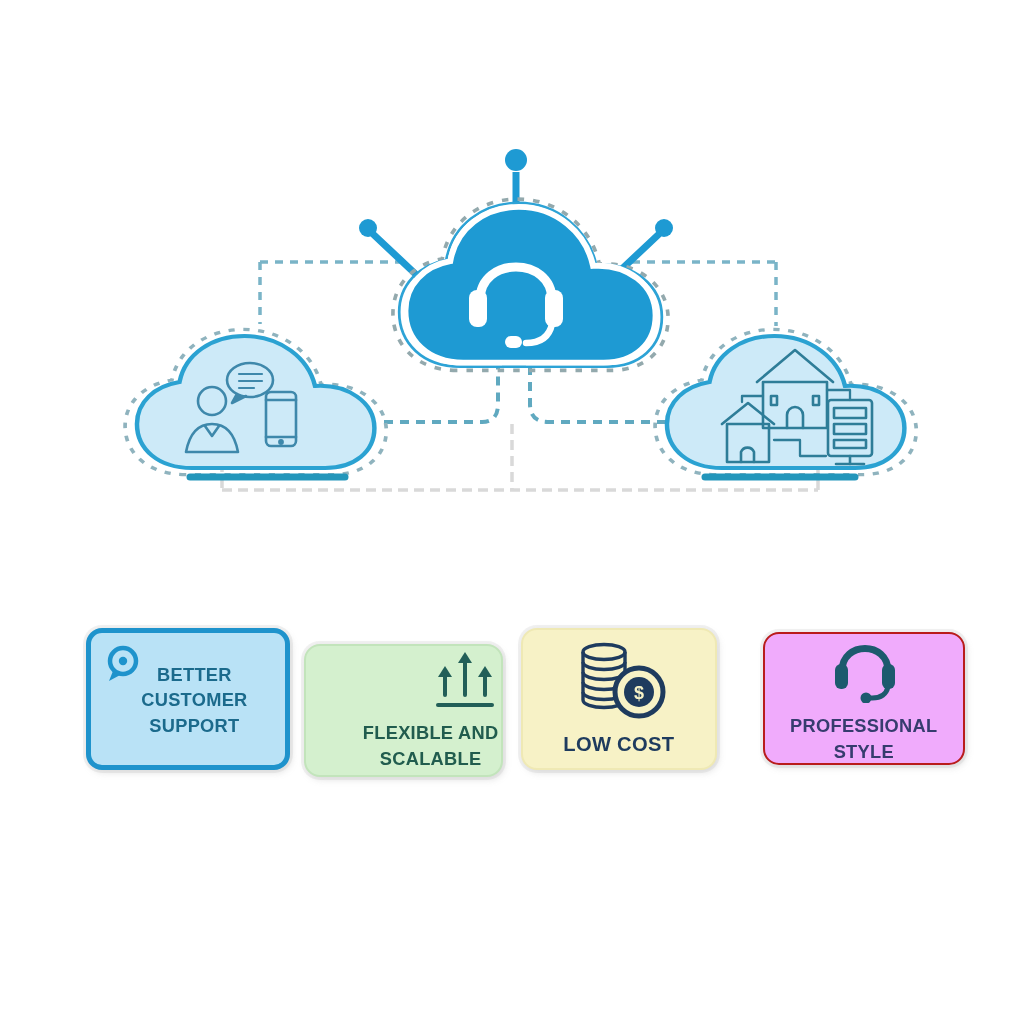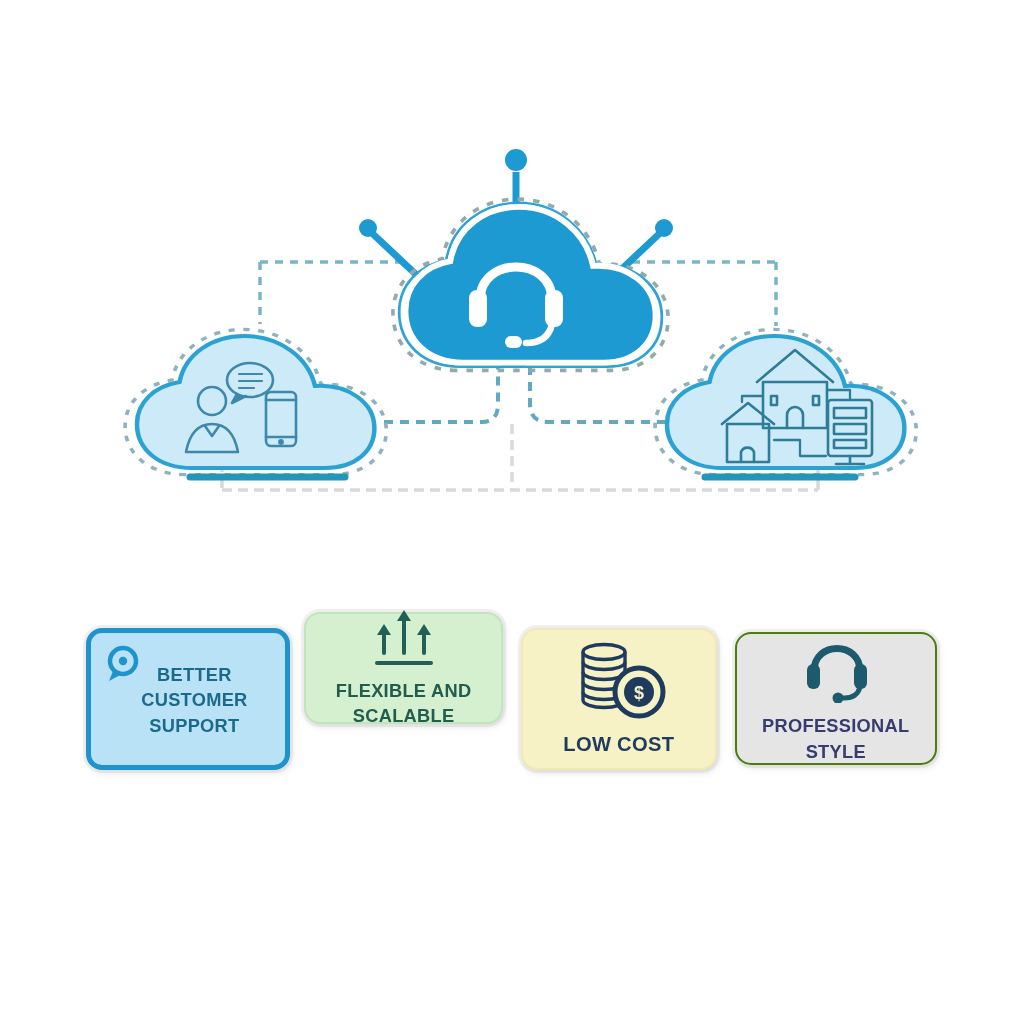--- a/index.html
+++ b/index.html
@@ -20,21 +20,21 @@
   }
   .card .label span{display:block;}
   .card-icon{flex:0 0 auto;}
   #card-better{background:#B9E2F6;border:5px solid #1E93CC;}
   #card-better .label{color:#1B6A8C;margin-top:2px;}
   #card-better .card-icon{position:absolute;top:9px;left:11px;}
   #card-flex{background:#D4F0CE;border:2px solid #C2E4BB;}
   #card-flex .label{color:#215C4E;margin-top:8px;}
   #card-cost{background:#F7F2C6;border:2px solid #EFE9B4;}
   #card-cost .label{color:#1E3B5E;font-size:21px;margin-top:6px;}
-  #card-pro{background:#e5e5e5;border:2px solid #4d7c0f;}
+  #card-pro{background:#f0abfc;border:2px solid #b91c1c;margin-left:28px;}
   #card-pro .label{color:#363C6E;margin-top:10px;}
 </style>
 </head>
 <body>
 
 <div id="stage">
 
   <svg id="diagram-svg" width="1024" height="620" viewBox="0 0 1024 620">
     <defs>
       <path id="cloudShape" d="M57 148 C27 148 8 129 8 104 C8 82 24 66 46 62 C51 34 75 16 104 16 C136 16 161 38 167 66 C196 64 220 82 220 108 C220 132 202 148 176 148 Z"></path>
@@ -159,21 +159,21 @@
       <path d="M11 29 L7 39 L20 32 Z" fill="#1E93CC"></path>
       <circle cx="21" cy="19" r="4.2" fill="#1E93CC"></circle>
     </svg>
     <div class="label">
       <span>BETTER</span>
       <span>CUSTOMER</span>
       <span>SUPPORT</span>
     </div>
   </div>
 
-  <div class="card" id="card-flex" style="left:304px;top:612px;width:199px;height:112px;">
+  <div class="card" id="card-flex" style="left:304px;top:644px;width:199px;height:133px;align-items:flex-end;">
     <svg class="card-icon" width="72" height="62" viewBox="0 0 72 62">
       <g stroke="#225F58" stroke-width="4" stroke-linecap="round">
         <line x1="16" y1="45" x2="16" y2="26"></line>
         <line x1="36" y1="45" x2="36" y2="12"></line>
         <line x1="56" y1="45" x2="56" y2="26"></line>
         <line x1="9" y1="55" x2="63" y2="55"></line>
       </g>
       <g fill="#225F58">
         <path d="M16 16 L23 27 L9 27 Z"></path>
         <path d="M36 2 L43 13 L29 13 Z"></path>

